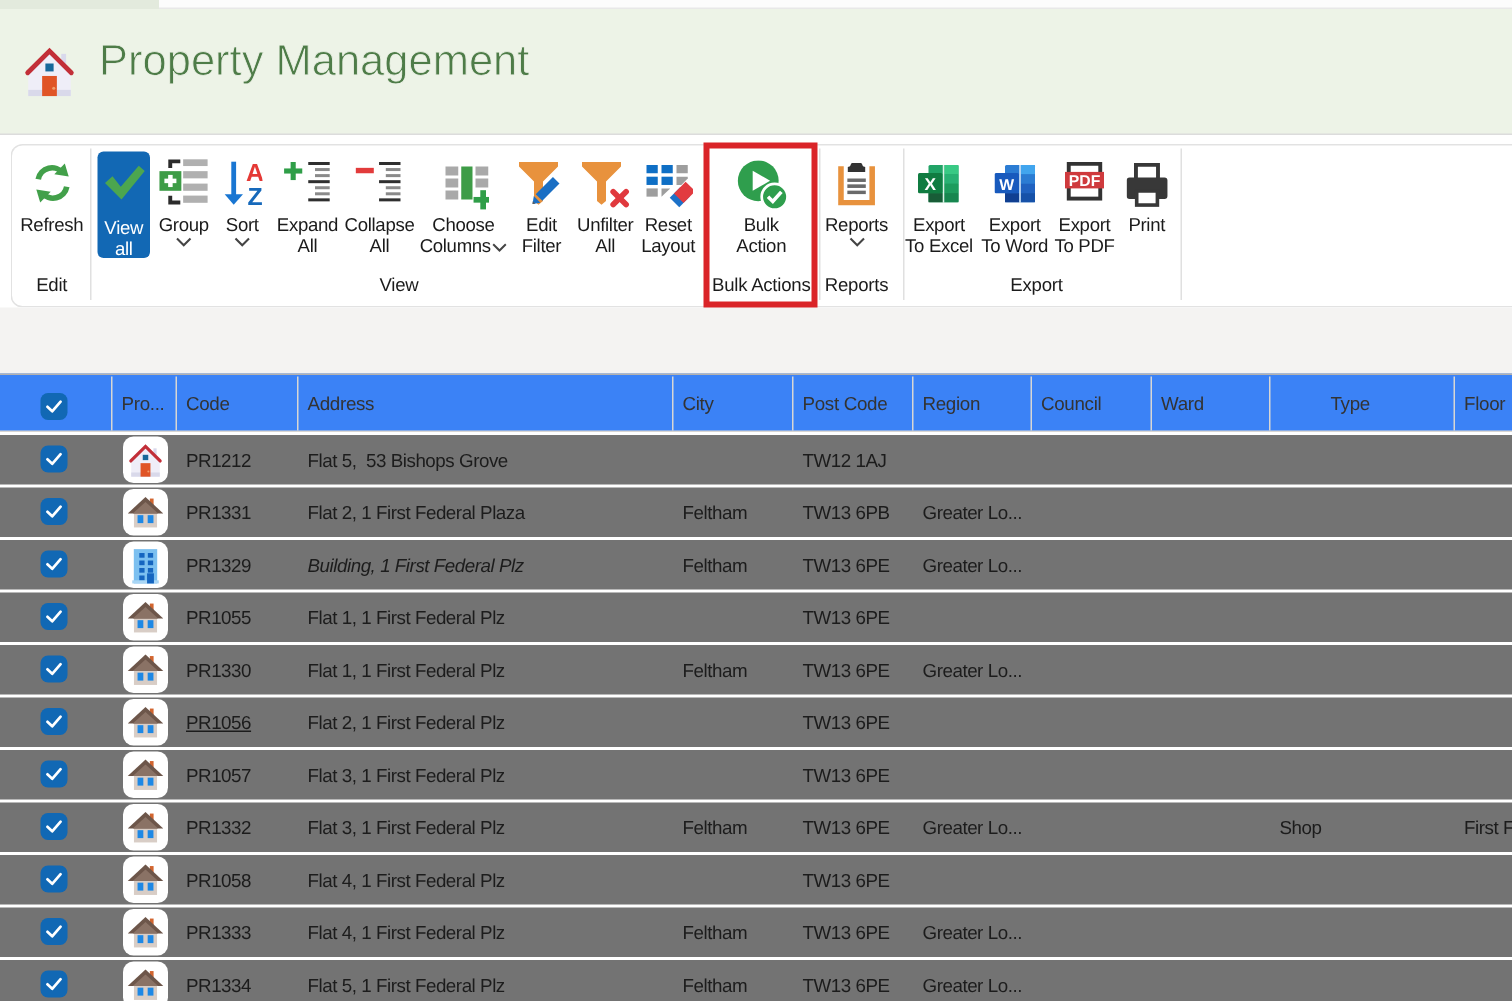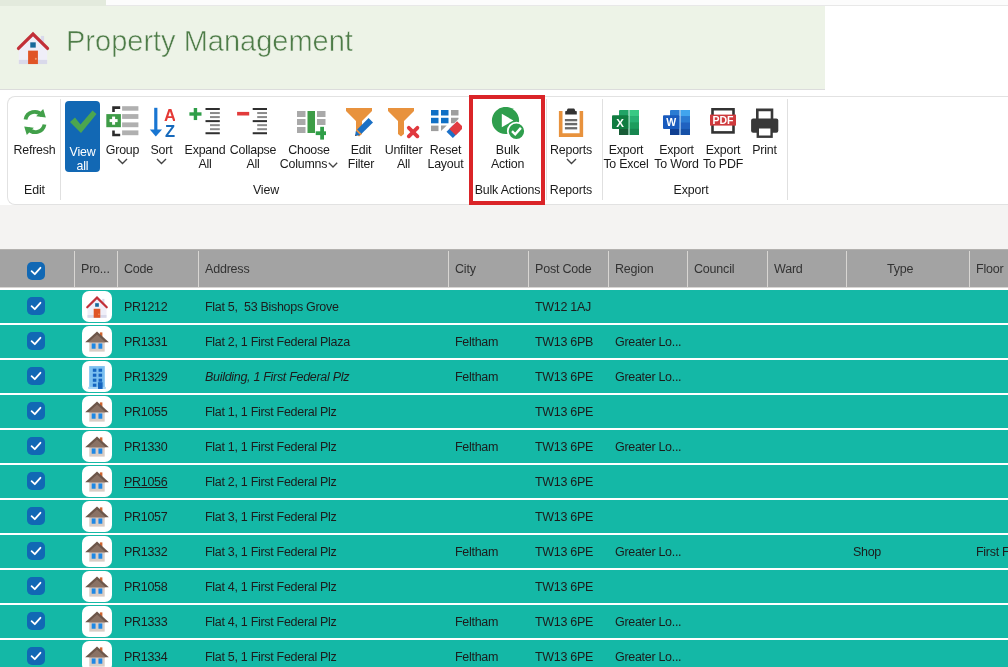--- a/index.html
+++ b/index.html
@@ -1,37 +1,37 @@
 <!DOCTYPE html>
 <html><head>
 <meta charset="utf-8">
 <style>
   * { margin:0; padding:0; box-sizing:border-box; }
   html,body { width:1008px; height:667px; overflow:hidden; background:#fff;
     font-family:"Liberation Sans", sans-serif; }
   #topstrip { position:absolute; left:0; top:0; width:1008px; height:6px; background:#fcfcfc; border-bottom:1px solid #e8e8e8; }
   #toptab { position:absolute; left:0; top:0; width:106px; height:6px; background:#e3eadd; }
-  #apphead { position:absolute; left:0; top:6px; width:825px; height:84px; background:#edf3e7; border-bottom:1px solid #dcdcdc; }
+  #apphead { position:absolute; left:0; top:6px; width:1008px; height:84px; background:#edf3e7; border-bottom:1px solid #dcdcdc; }
   #apphead .logo { position:absolute; left:16px; top:25px; }
   #apphead .title { position:absolute; left:66px; top:19px; font-size:29px; font-weight:400; color:#4e7c48; -webkit-text-stroke:0.55px #edf3e7; }
   #ribbonbg { position:absolute; left:0; top:92px; width:1008px; height:157px; background:#fff; }
   #gapband { position:absolute; left:0; top:205px; width:1008px; height:44px; background:#f4f3f2; }
   #ribbon { position:absolute; left:7px; top:96px; width:1001px; height:109px; background:#fff; border:1px solid #e2e2e2; border-radius:8px 0 0 8px; border-right:none; }
   .rbtn { position:absolute; top:0; height:105px; text-align:center; }
   .ric { position:absolute; top:10px; left:50%; transform:translateX(-50%); }
   .rlab { position:absolute; top:46px; left:0; right:0; text-align:center; font-size:12.4px; letter-spacing:-0.2px; color:#1b1b1b; line-height:14px; }
   .rgrouplab { position:absolute; top:86px; font-size:12.4px; letter-spacing:-0.15px; color:#1b1b1b; text-align:center; }
   .rsep { position:absolute; top:2px; height:101px; width:1px; background:#e0e0e0; }
   #viewallbtn { position:absolute; left:57px; top:4px; width:35px; height:71px; background:#1268b4; border-radius:4px; }
   #redbox { position:absolute; left:460.5px; top:-2px; width:76px; height:110px; border:4px solid #da2428; }
   #grid { position:absolute; left:0; top:249px; width:1008px; height:418px; }
-  #ghead { position:absolute; left:0; top:0; width:1008px; height:39px; background:#a3a3a3; border-top:1px solid #b3b1af; border-bottom:1px solid #d8d6d3; }
+  #ghead { position:absolute; left:0; top:0; width:1008px; height:39px; background:#3b82f6; border-top:1px solid #b3b1af; border-bottom:1px solid #d8d6d3; }
   .gcol { position:absolute; top:1px; height:36px; border-left:1px solid #d8d6d3; }
   .glab { position:absolute; top:12px; font-size:12.5px; letter-spacing:-0.2px; color:#333; white-space:nowrap; }
-  .grow { position:absolute; left:0; width:1008px; height:33px; background:#14b8a6; }
+  .grow { position:absolute; left:0; width:1008px; height:33px; background:#737373; }
   .gcell { position:absolute; top:9.5px; font-size:12.5px; letter-spacing:-0.3px; color:#1c1c1c; white-space:nowrap; }
   .cbx { position:absolute; left:27px; width:18px; height:18px; background:#1168b4; border-radius:5px; }
   .cbx svg { position:absolute; left:2px; top:2px; }
   .icbox { position:absolute; left:82px; top:1px; width:30px; height:31px; background:#fff; border-radius:7px; }
   .icbox svg { position:absolute; left:2px; top:2.5px; }
 </style>
 </head>
 <body>
 <div id="topstrip"></div>
 <div id="toptab"></div>

